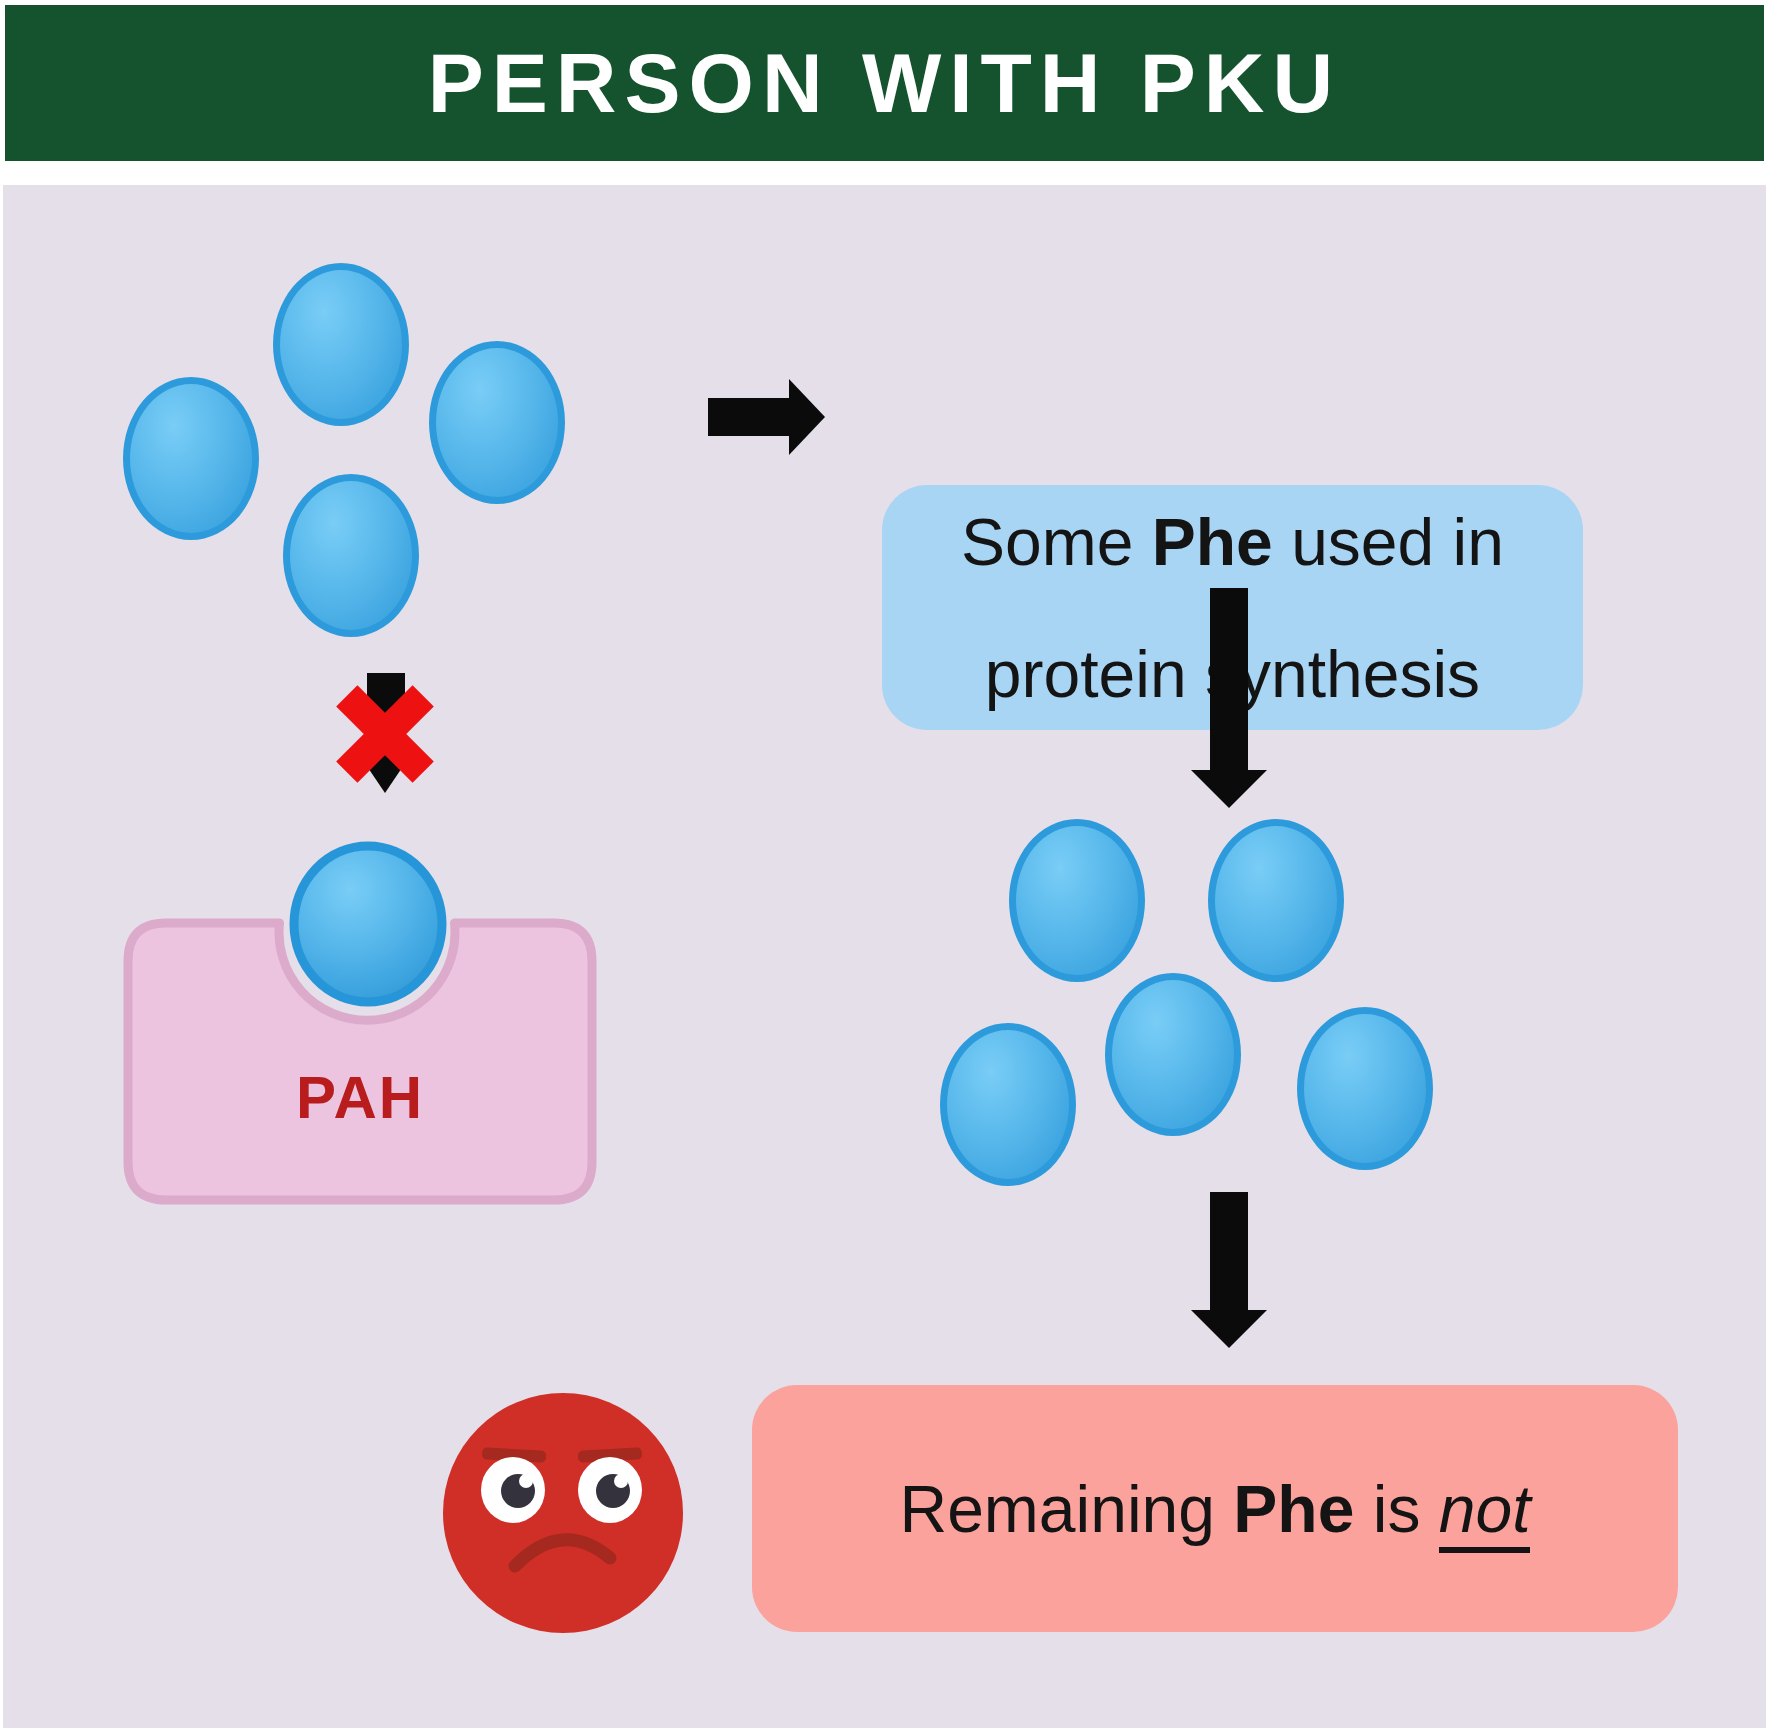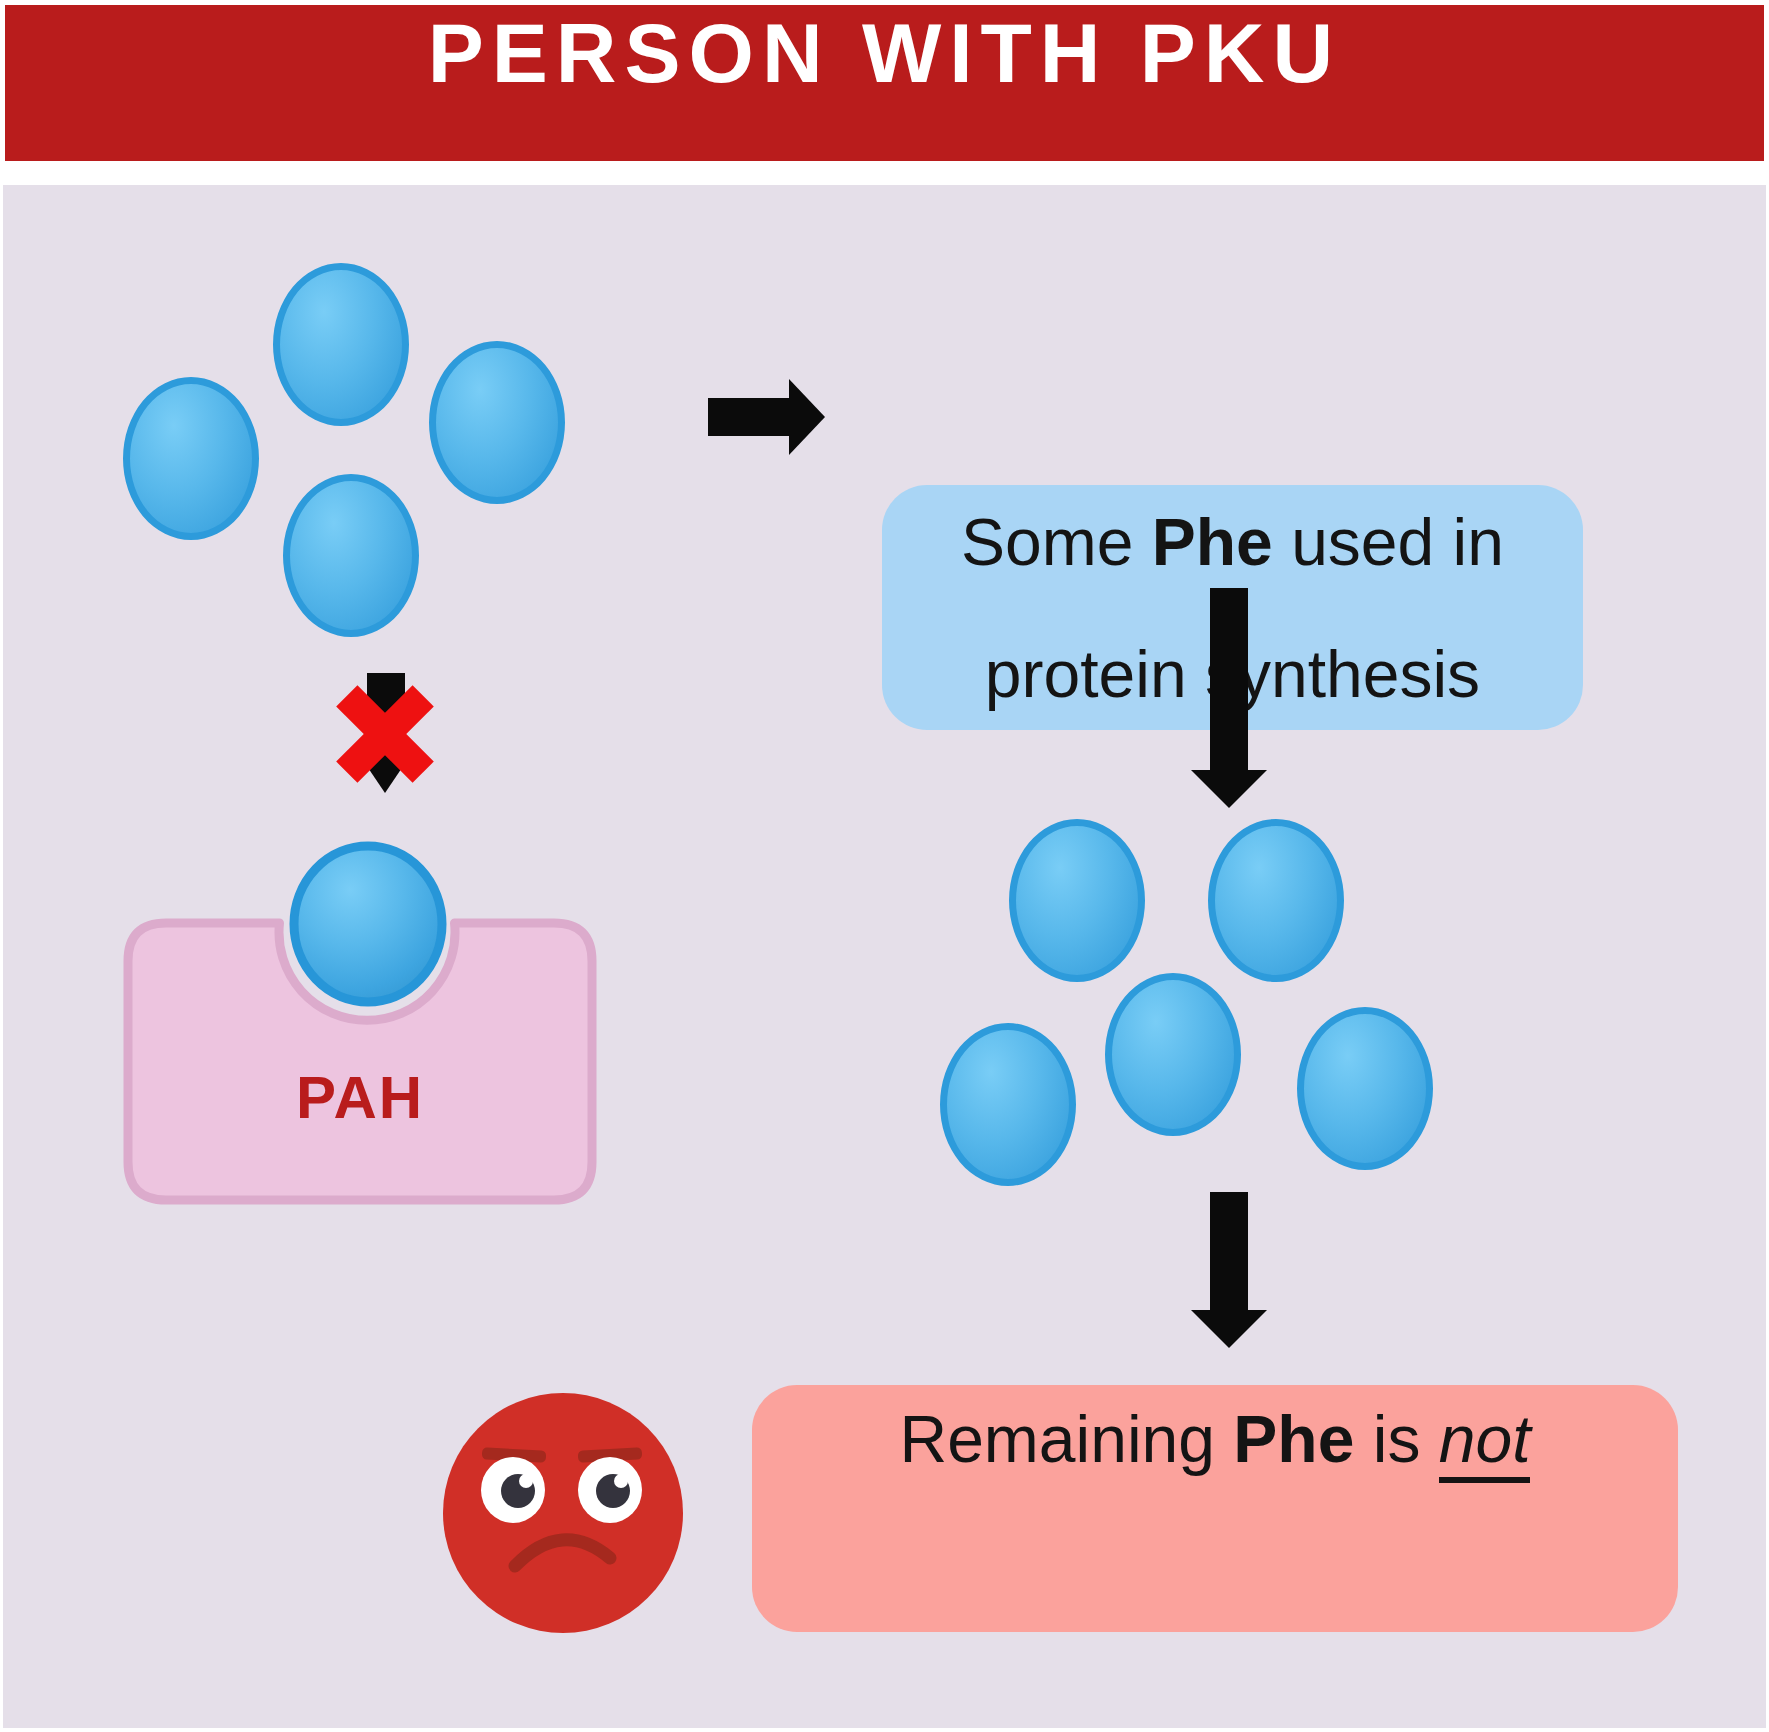--- a/index.html
+++ b/index.html
@@ -3,21 +3,21 @@
 <meta charset="utf-8">
 <style>
   html,body{margin:0;padding:0;background:#ffffff;}
   #canvas{
     position:relative;width:1769px;height:1732px;background:#ffffff;overflow:hidden;
     font-family:"Liberation Sans",sans-serif;
   }
   
   #header{
     position:absolute;left:5px;top:5px;width:1759px;height:156px;
-    background:#b91c1c;display:flex;justify-content:center;
+    background:#14532d;display:flex;align-items:center;justify-content:center;
   }
   #header .title{
     color:#ffffff;font-size:84px;font-weight:bold;letter-spacing:8px;
     font-family:"Liberation Sans",sans-serif;
   }
   
   #panel{
     position:absolute;left:3px;top:185px;width:1763px;height:1543px;
     background:#E5DFE9;
   }
@@ -27,21 +27,21 @@
     box-sizing:border-box;border:7px solid #2D9BDB;
     background:radial-gradient(ellipse at 36% 28%, #79CDF6 0%, #58B8EB 45%, #3EA5E0 80%, #3399D4 100%);
   }
   
   .infobox{
     position:absolute;border-radius:45px;display:flex;flex-direction:column;
     justify-content:center;align-items:center;text-align:center;
     color:#141414;font-size:66px;line-height:108px;gap:24px;
   }
   #protein-box{left:879px;top:300px;width:701px;height:245px;background:#A9D5F5;}
-  #accumulate-box{left:749px;top:1200px;width:926px;height:247px;background:#FBA29C;justify-content:space-between;}
+  #accumulate-box{left:749px;top:1200px;width:926px;height:247px;background:#FBA29C;}
   .infobox .b{font-weight:bold;}
   .infobox .em{font-style:italic;border-bottom:6px solid #141414;padding-bottom:1px;}
   
   #pah-label{
     position:absolute;left:125px;top:878px;width:464px;text-align:center;
     font-size:60px;font-weight:bold;color:#b91c1c;letter-spacing:2px;
   }
   .abs{position:absolute;}
   .arrow{fill:#0B0B0B;}
 </style>

